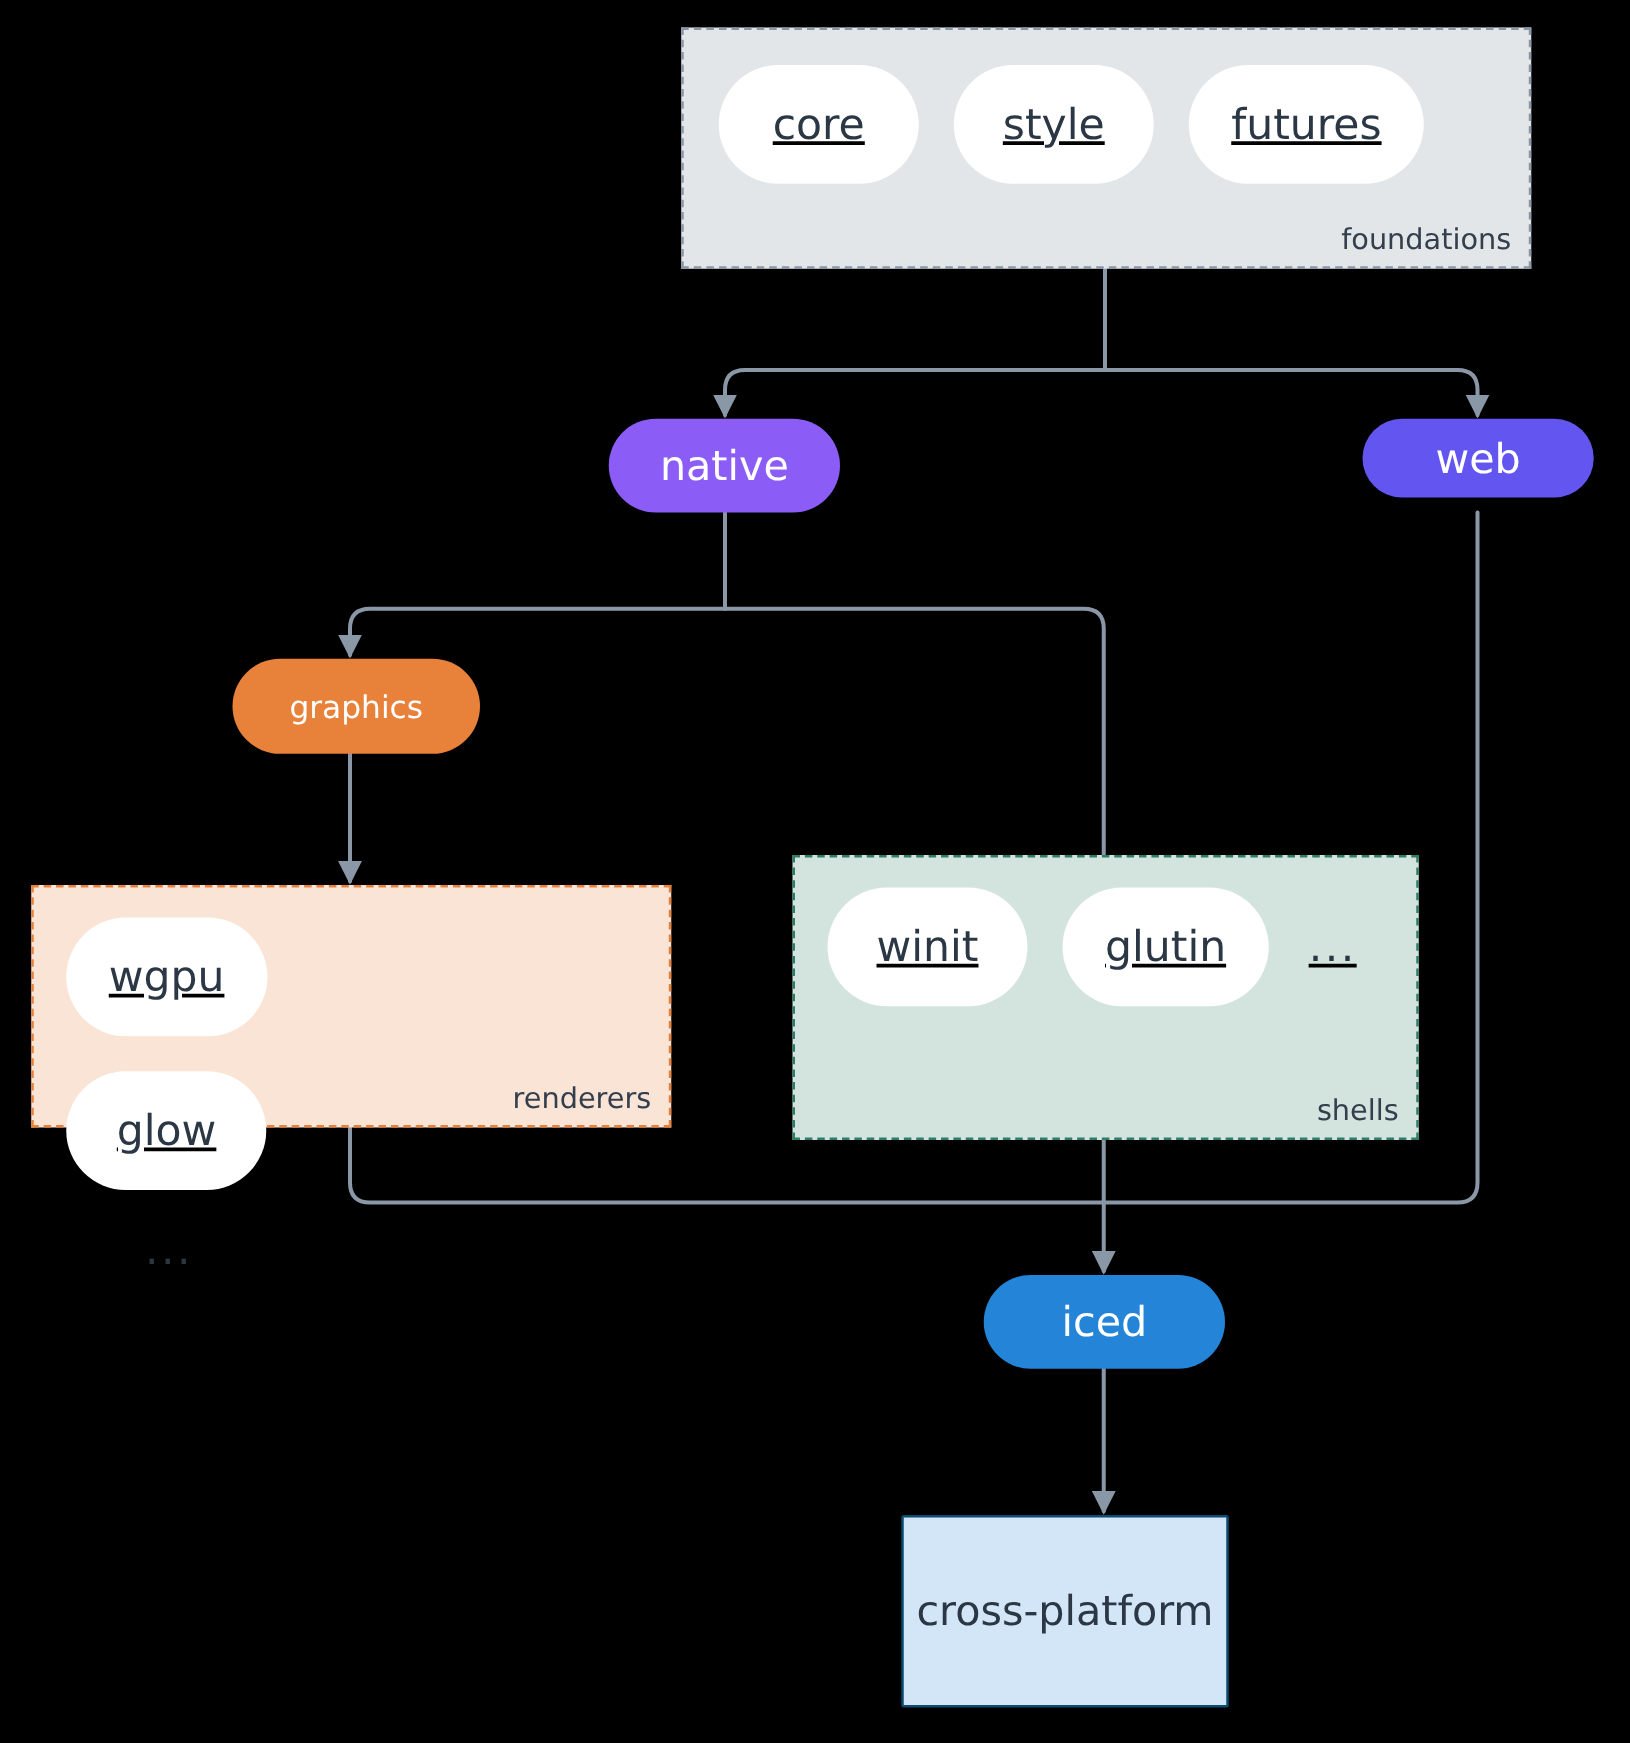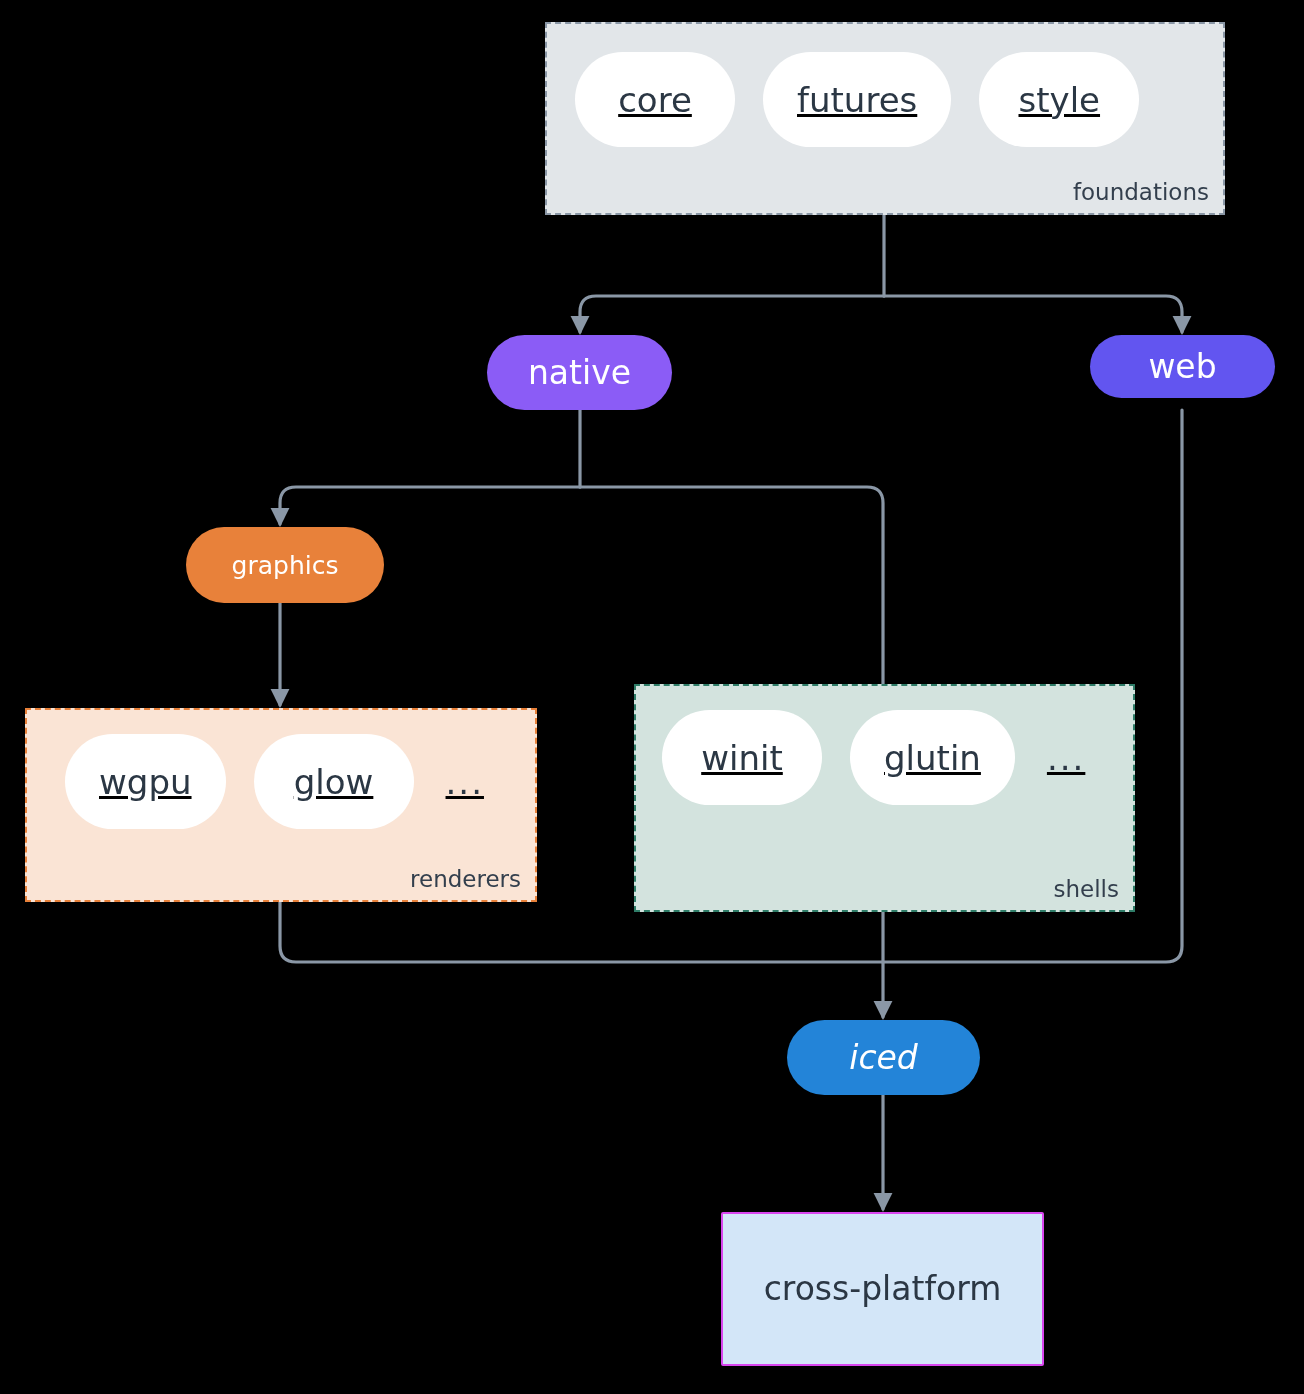--- a/index.html
+++ b/index.html
@@ -62,22 +62,23 @@
 
   #cluster-renderers {
     left: 25px;
     top: 708px;
     width: 512px;
     height: 194px;
     background: #fae4d5;
     border: 2px dashed #e8813a;
   }
   #cluster-renderers .cluster-items {
-    left: 38px;
+    left: 26px;
     top: 24px;
+    flex-direction: column;
   }
 
   #cluster-shells {
     left: 634px;
     top: 684px;
     width: 501px;
     height: 228px;
     background: #d3e3de;
     border: 2px dashed #2f7d68;
   }
@@ -145,29 +146,28 @@
     border-radius: 44px;
     font-size: 25px;
     color: #ffffff;
   }
   #node-iced {
     left: 787px;
     top: 1020px;
     width: 193px;
     height: 75px;
     background: #2384d8;
-    font-style: italic;
   }
   #node-application {
     left: 721px;
     top: 1212px;
-    width: 323px;
+    width: 262px;
     height: 154px;
     background: #d3e6f8;
-    border: 2px solid #d946ef;
+    border: 2px solid #0c4a6e;
     border-radius: 2px;
     font-size: 33px;
     color: #2b3744;
     line-height: 1.35;
     text-align: center;
     flex-direction: column;
   }
 </style>
 </head>
 <body>
@@ -202,22 +202,22 @@
 
       <path d="M 883,902 L 883,1017" marker-end="url(#arrow)"></path>
 
       <path d="M 883,1095 L 883,1209" marker-end="url(#arrow)"></path>
     </g>
   </svg>
 
   <div class="cluster" id="cluster-foundations">
     <div class="cluster-items">
       <div class="pill-white">core</div>
+      <div class="pill-white">style</div>
       <div class="pill-white">futures</div>
-      <div class="pill-white">style</div>
     </div>
     <div class="cluster-label">foundations</div>
   </div>
 
   <div class="cluster" id="cluster-renderers">
     <div class="cluster-items">
       <div class="pill-white">wgpu</div>
       <div class="pill-white">glow</div>
       <div class="ellipsis">...</div>
     </div>

